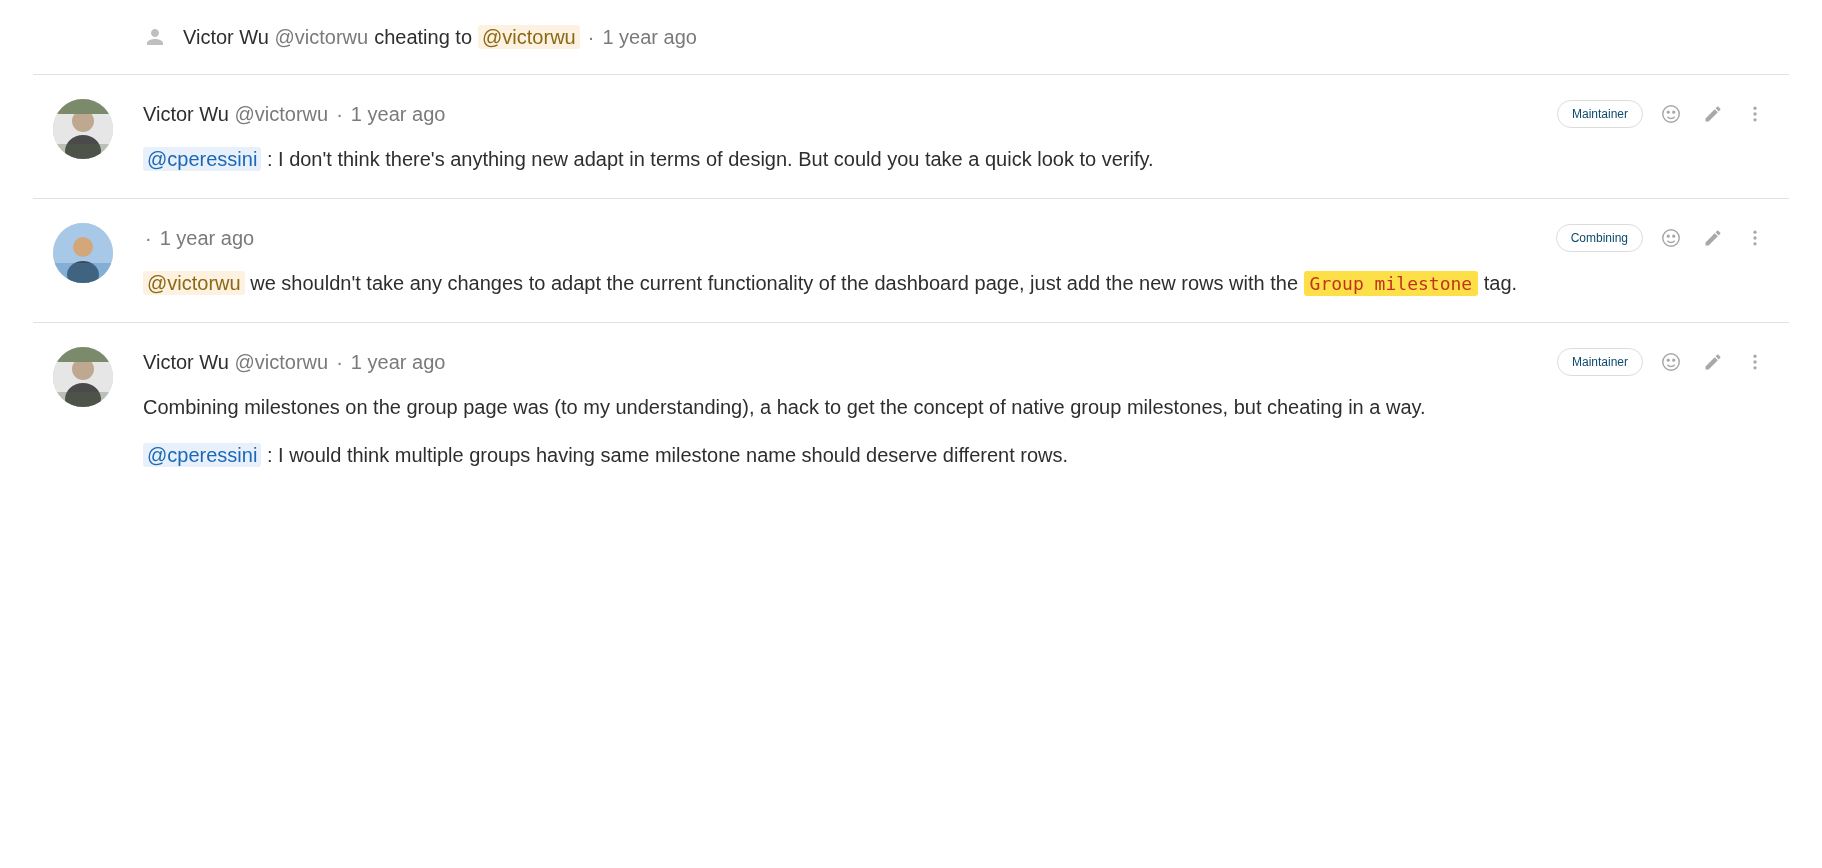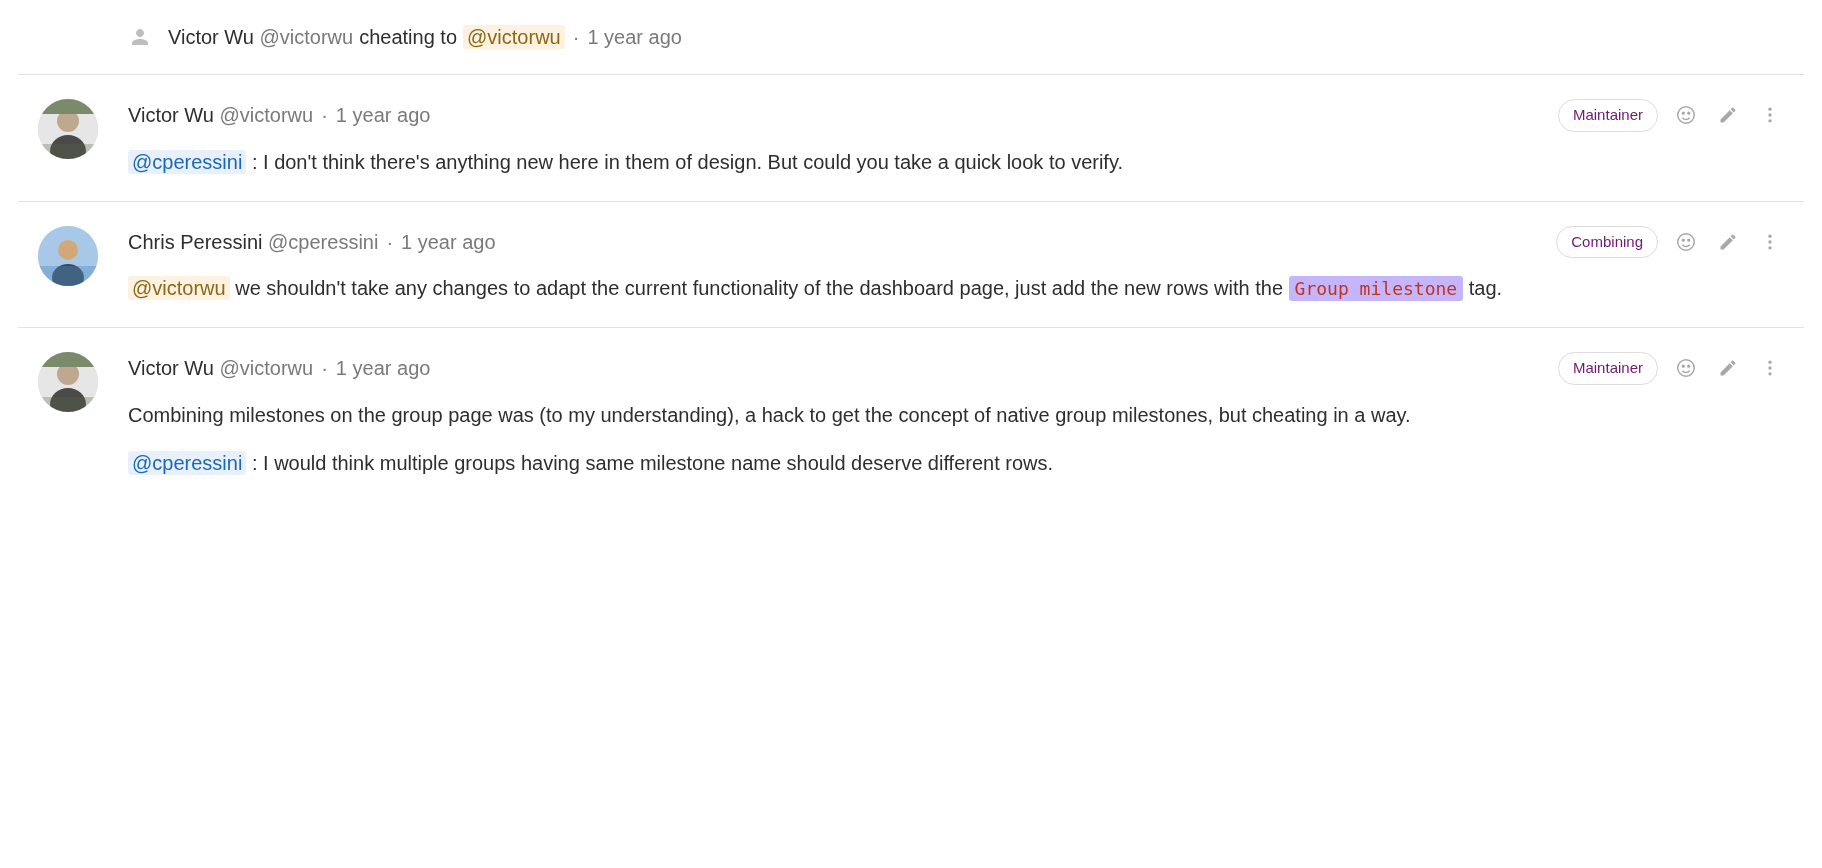--- a/index.html
+++ b/index.html
@@ -6,21 +6,21 @@
     body {
       font-family: -apple-system, BlinkMacSystemFont, "Segoe UI", Helvetica, Arial, sans-serif;
       background: #fff;
       color: #2e2e2e;
       font-size: 18px;
       line-height: 1.5;
       width: 1822px;
     }
     .container {
       width: 100%;
-      padding: 0 18px;
+      padding: 0 33px;
     }
     .system-note {
       display: flex;
       align-items: center;
       padding: 22px 0 22px 90px;
       border-bottom: 1px solid #e1e1e1;
       position: relative;
     }
     .system-icon {
       position: absolute;
@@ -111,22 +111,22 @@
     .note-time {
       color: #7a7a7a;
     }
     .note-header-right {
       display: flex;
       align-items: center;
       gap: 14px;
     }
     .badge {
       border: 1px solid #dcdcdc;
-      color: #701a75;
-      font-size: 15px;
+      color: #0c4a6e;
+      font-size: 12px;
       padding: 4px 14px;
       border-radius: 18px;
       background: #fff;
     }
     .icon-btn {
       width: 28px;
       height: 28px;
       display: flex;
       align-items: center;
       justify-content: center;
@@ -138,21 +138,21 @@
     .note-content {
       font-size: 20px;
       color: #2e2e2e;
     }
     .note-content p {
       margin-bottom: 18px;
     }
     .note-content p:last-child { margin-bottom: 0; }
     .code-tag {
       font-family: Menlo, Monaco, Consolas, monospace;
-      background: #c4b5fd;
+      background: #fde047;
       color: #c0341d;
       padding: 2px 6px;
       border-radius: 3px;
       font-size: 18px;
     }
     a { text-decoration: none; }
   </style>
 </head>
 <body>
 
@@ -219,21 +219,21 @@
               <svg width="20" height="20" viewBox="0 0 24 24" fill="currentColor">
                 <circle cx="12" cy="5" r="2"></circle>
                 <circle cx="12" cy="12" r="2"></circle>
                 <circle cx="12" cy="19" r="2"></circle>
               </svg>
             </button>
         </div>
       </div>
       <div class="note-content">
         <p>
-          <a href="#"><span class="mention">@cperessini</span></a><span> : I don't think there's anything new here in them of design. But could you take a quick look to verify.</span>
+          <a href="#"><span class="mention">@cperessini</span></a><span> : I don't think there's anything new adapt in terms of design. But could you take a quick look to verify.</span>
         </p>
       </div>
     </div>
   </div>
 
   <div class="note">
     <div class="avatar-col">
       <a href="#">
         <div class="avatar">
           <svg viewBox="0 0 60 60">
@@ -241,24 +241,20 @@
               <circle cx="30" cy="24" r="10" fill="#d4a77a"></circle>
               <ellipse cx="30" cy="52" rx="16" ry="14" fill="#3a4a5a"></ellipse>
               <rect x="0" y="40" width="60" height="20" fill="#4a8abf" opacity="0.4"></rect>
             </svg>
         </div>
       </a>
     </div>
     <div class="note-body">
       <div class="note-header">
         <div class="note-header-left">
-          <a href="#">
-            <span class="note-author">Chris Peressini</span>
-            <span class="note-handle">@cperessini</span>
-          </a>
           <span class="dot-sep">·</span>
           <a href="#"><span class="note-time">1 year ago</span></a>
         </div>
         <div class="note-header-right">
           <span class="badge">Combining</span>
           <button class="icon-btn">
               <svg width="22" height="22" viewBox="0 0 24 24" fill="none" stroke="currentColor" stroke-width="1.6">
                 <circle cx="12" cy="12" r="9"></circle>
                 <circle cx="9" cy="10" r="1" fill="currentColor"></circle>
                 <circle cx="15" cy="10" r="1" fill="currentColor"></circle>

